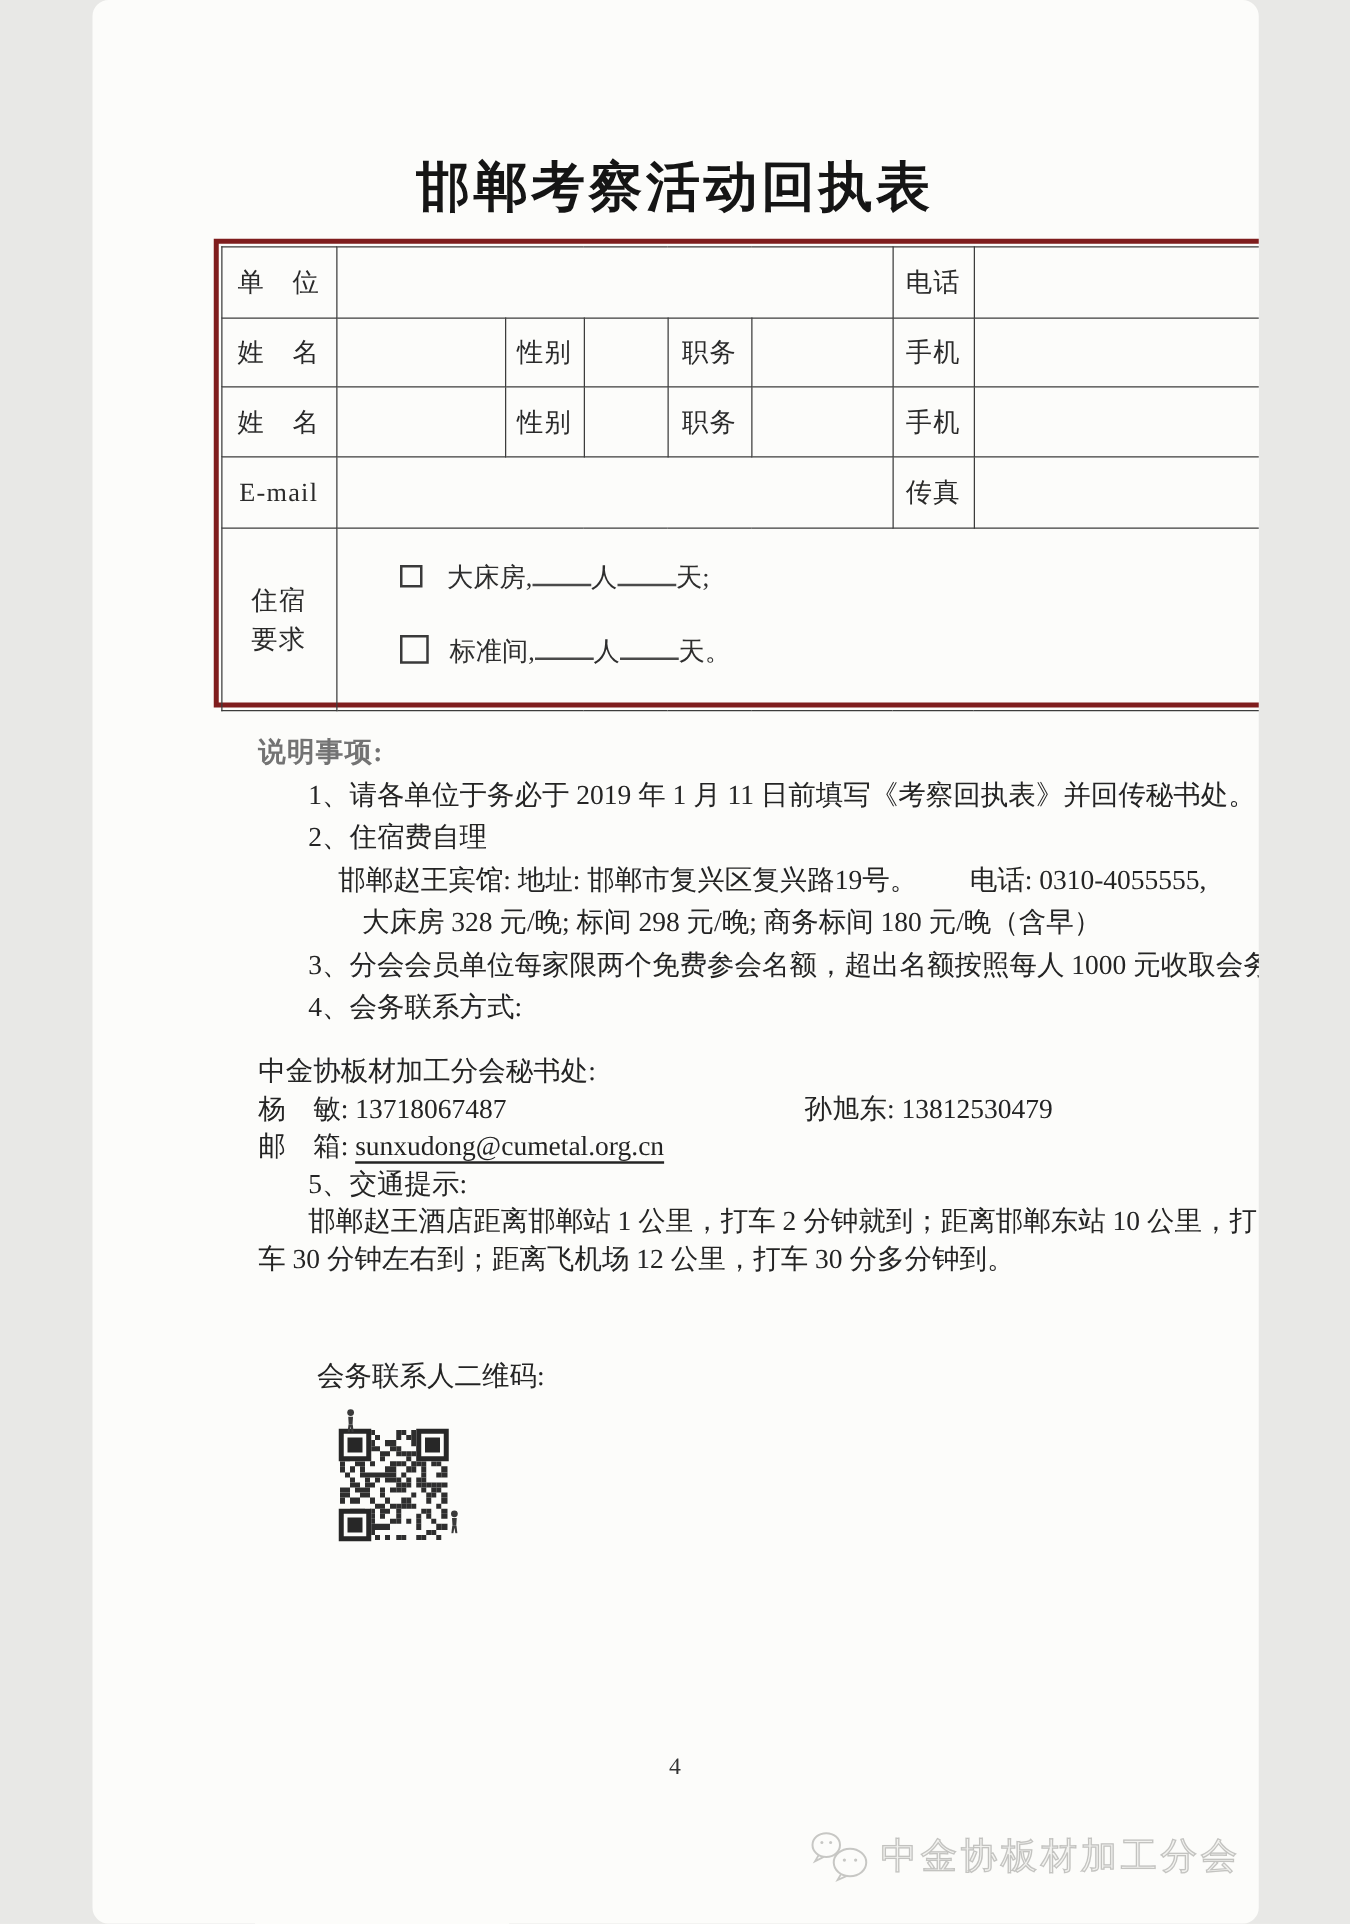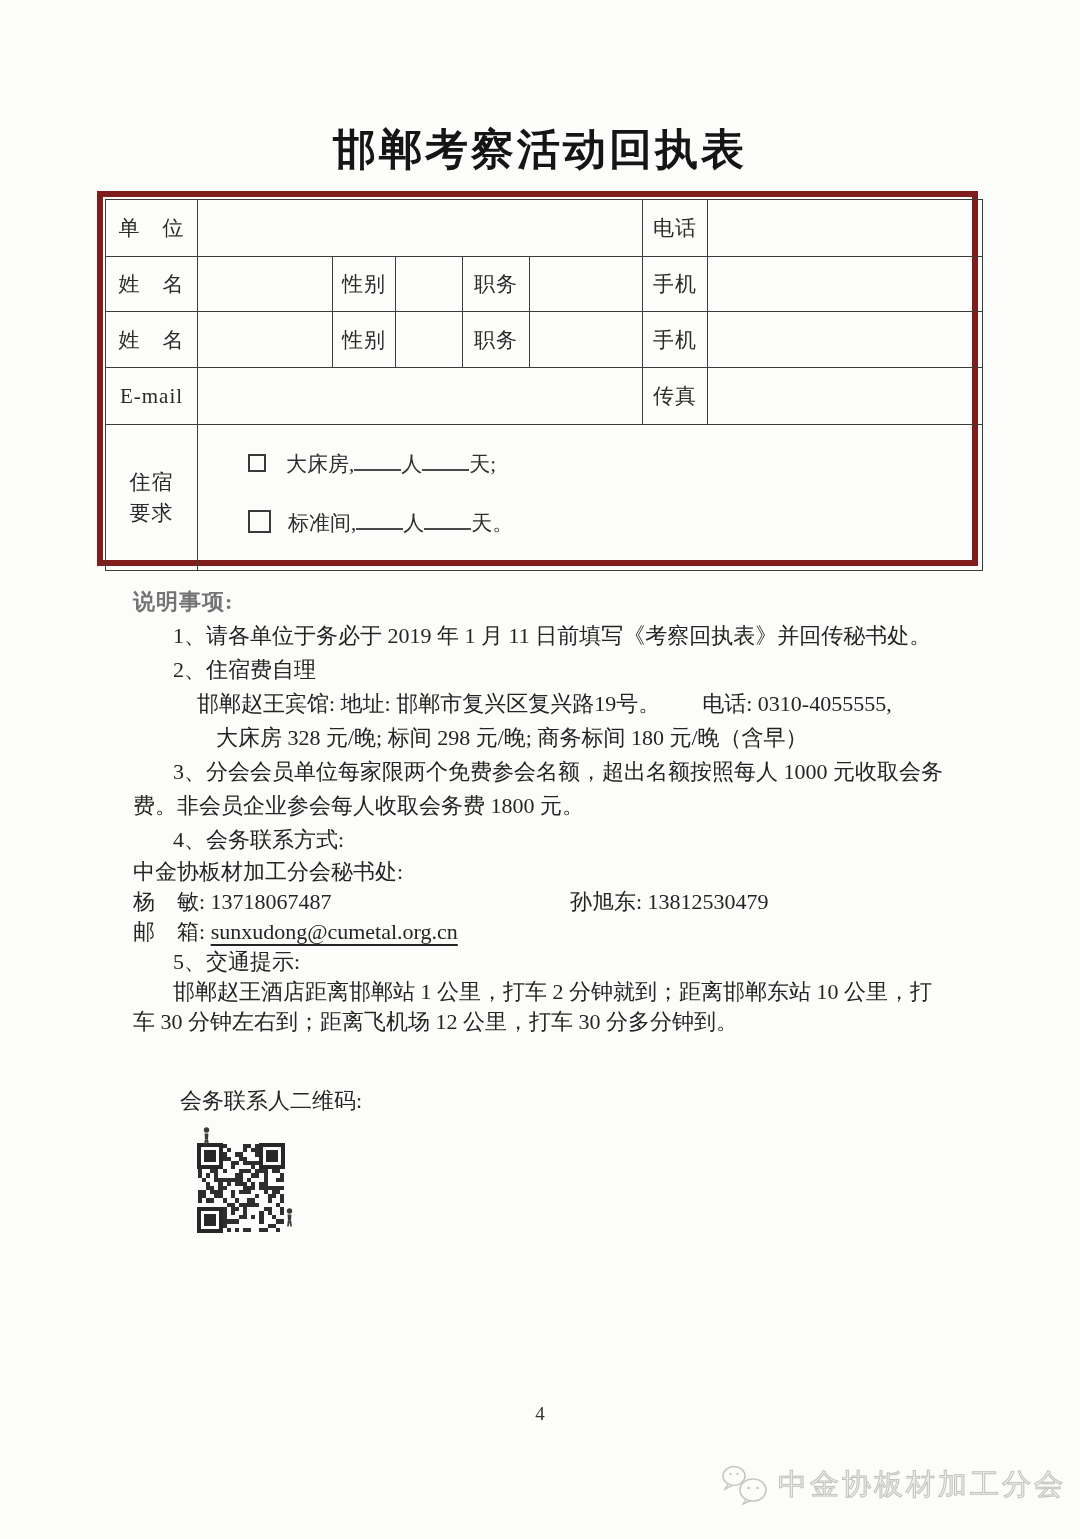--- a/index.html
+++ b/index.html
@@ -1,36 +1,37 @@
 <!DOCTYPE html>
 <html lang="zh"><head>
 <meta charset="utf-8">
 <style>
   html,body{margin:0;padding:0;background:#e8e8e6;}
   .page{
     position:relative;
-    width:1080px;height:1539px;
+    width:933px;height:1539px;
     margin:0 auto;
     background:#fcfcfa;
     font-family:"Liberation Serif","DejaVu Serif",serif;
     color:#262626;
     overflow:hidden;
+    border-radius:13px;
   }
   
   .title{
     position:absolute;top:121px;left:0;right:0;
     margin:0;text-align:center;
     font-family:"Liberation Sans","DejaVu Sans",sans-serif;
     font-size:43px;font-weight:700;letter-spacing:3px;color:#151515;
   }
   
   .table-wrap{
     position:absolute;left:97px;top:191px;width:881px;height:375px;
     box-sizing:border-box;
-    border:6px solid #7f1d1d;
+    border:4px solid #7f1d1d;
     padding:2px;
     background:#fcfcfa;
   }
   table.form{
     width:100%;height:100%;
     border-collapse:collapse;table-layout:fixed;
     border:1px solid #2c2c2c;
   }
   table.form td{
     border:1px solid #3c3c3c;
@@ -58,21 +59,21 @@
   .blank{
     display:inline-block;width:47px;height:16px;
     border-bottom:2px solid #4a4a4a;
   }
   
   .notes{
     position:absolute;left:133px;top:585px;width:858px;
     font-size:22px;color:#242424;
   }
   .blockA{line-height:34px;}
-  .blockB{line-height:30px;margin-top:0;}
+  .blockB{line-height:30px;margin-top:19px;}
   .nh{font-weight:700;letter-spacing:1px;color:#737373;}
   .ind{text-indent:40px;}
   .hotel{padding-left:64px;}
   .hotel-phone{margin-left:42px;}
   .price{padding-left:83px;}
   .contacts{position:relative;}
   .contacts .c2{position:absolute;left:437px;top:0;}
   .ul{text-decoration:underline;text-underline-offset:5px;}
   
   .qr-label{position:absolute;left:180px;top:1086px;font-size:22px;color:#242424;}
@@ -176,21 +177,20 @@
   <div class="notes">
     <div class="blockA">
       <div class="nh">说明事项:</div>
       <div class="ind">1、请各单位于务必于 2019 年 1 月 11 日前填写《考察回执表》并回传秘书处。</div>
       <div class="ind">2、住宿费自理</div>
       <div class="hotel">
         <span>邯郸赵王宾馆: 地址: 邯郸市复兴区复兴路19号。</span><span class="hotel-phone">电话: 0310-4055555,</span>
       </div>
       <div class="price">大床房 328 元/晚; 标间 298 元/晚; 商务标间 180 元/晚（含早）</div>
       <div class="ind">3、分会会员单位每家限两个免费参会名额，超出名额按照每人 1000 元收取会务</div>
-      <div>费。非会员企业参会每人收取会务费 1800 元。</div>
       <div class="ind">4、会务联系方式:</div>
     </div>
     <div class="blockB">
       <div>中金协板材加工分会秘书处:</div>
       <div class="contacts">
         <span>杨　敏: 13718067487</span>
         <span class="c2">孙旭东: 13812530479</span>
       </div>
       <div>
         <span>邮　箱: </span><span class="ul">sunxudong@cumetal.org.cn</span>

